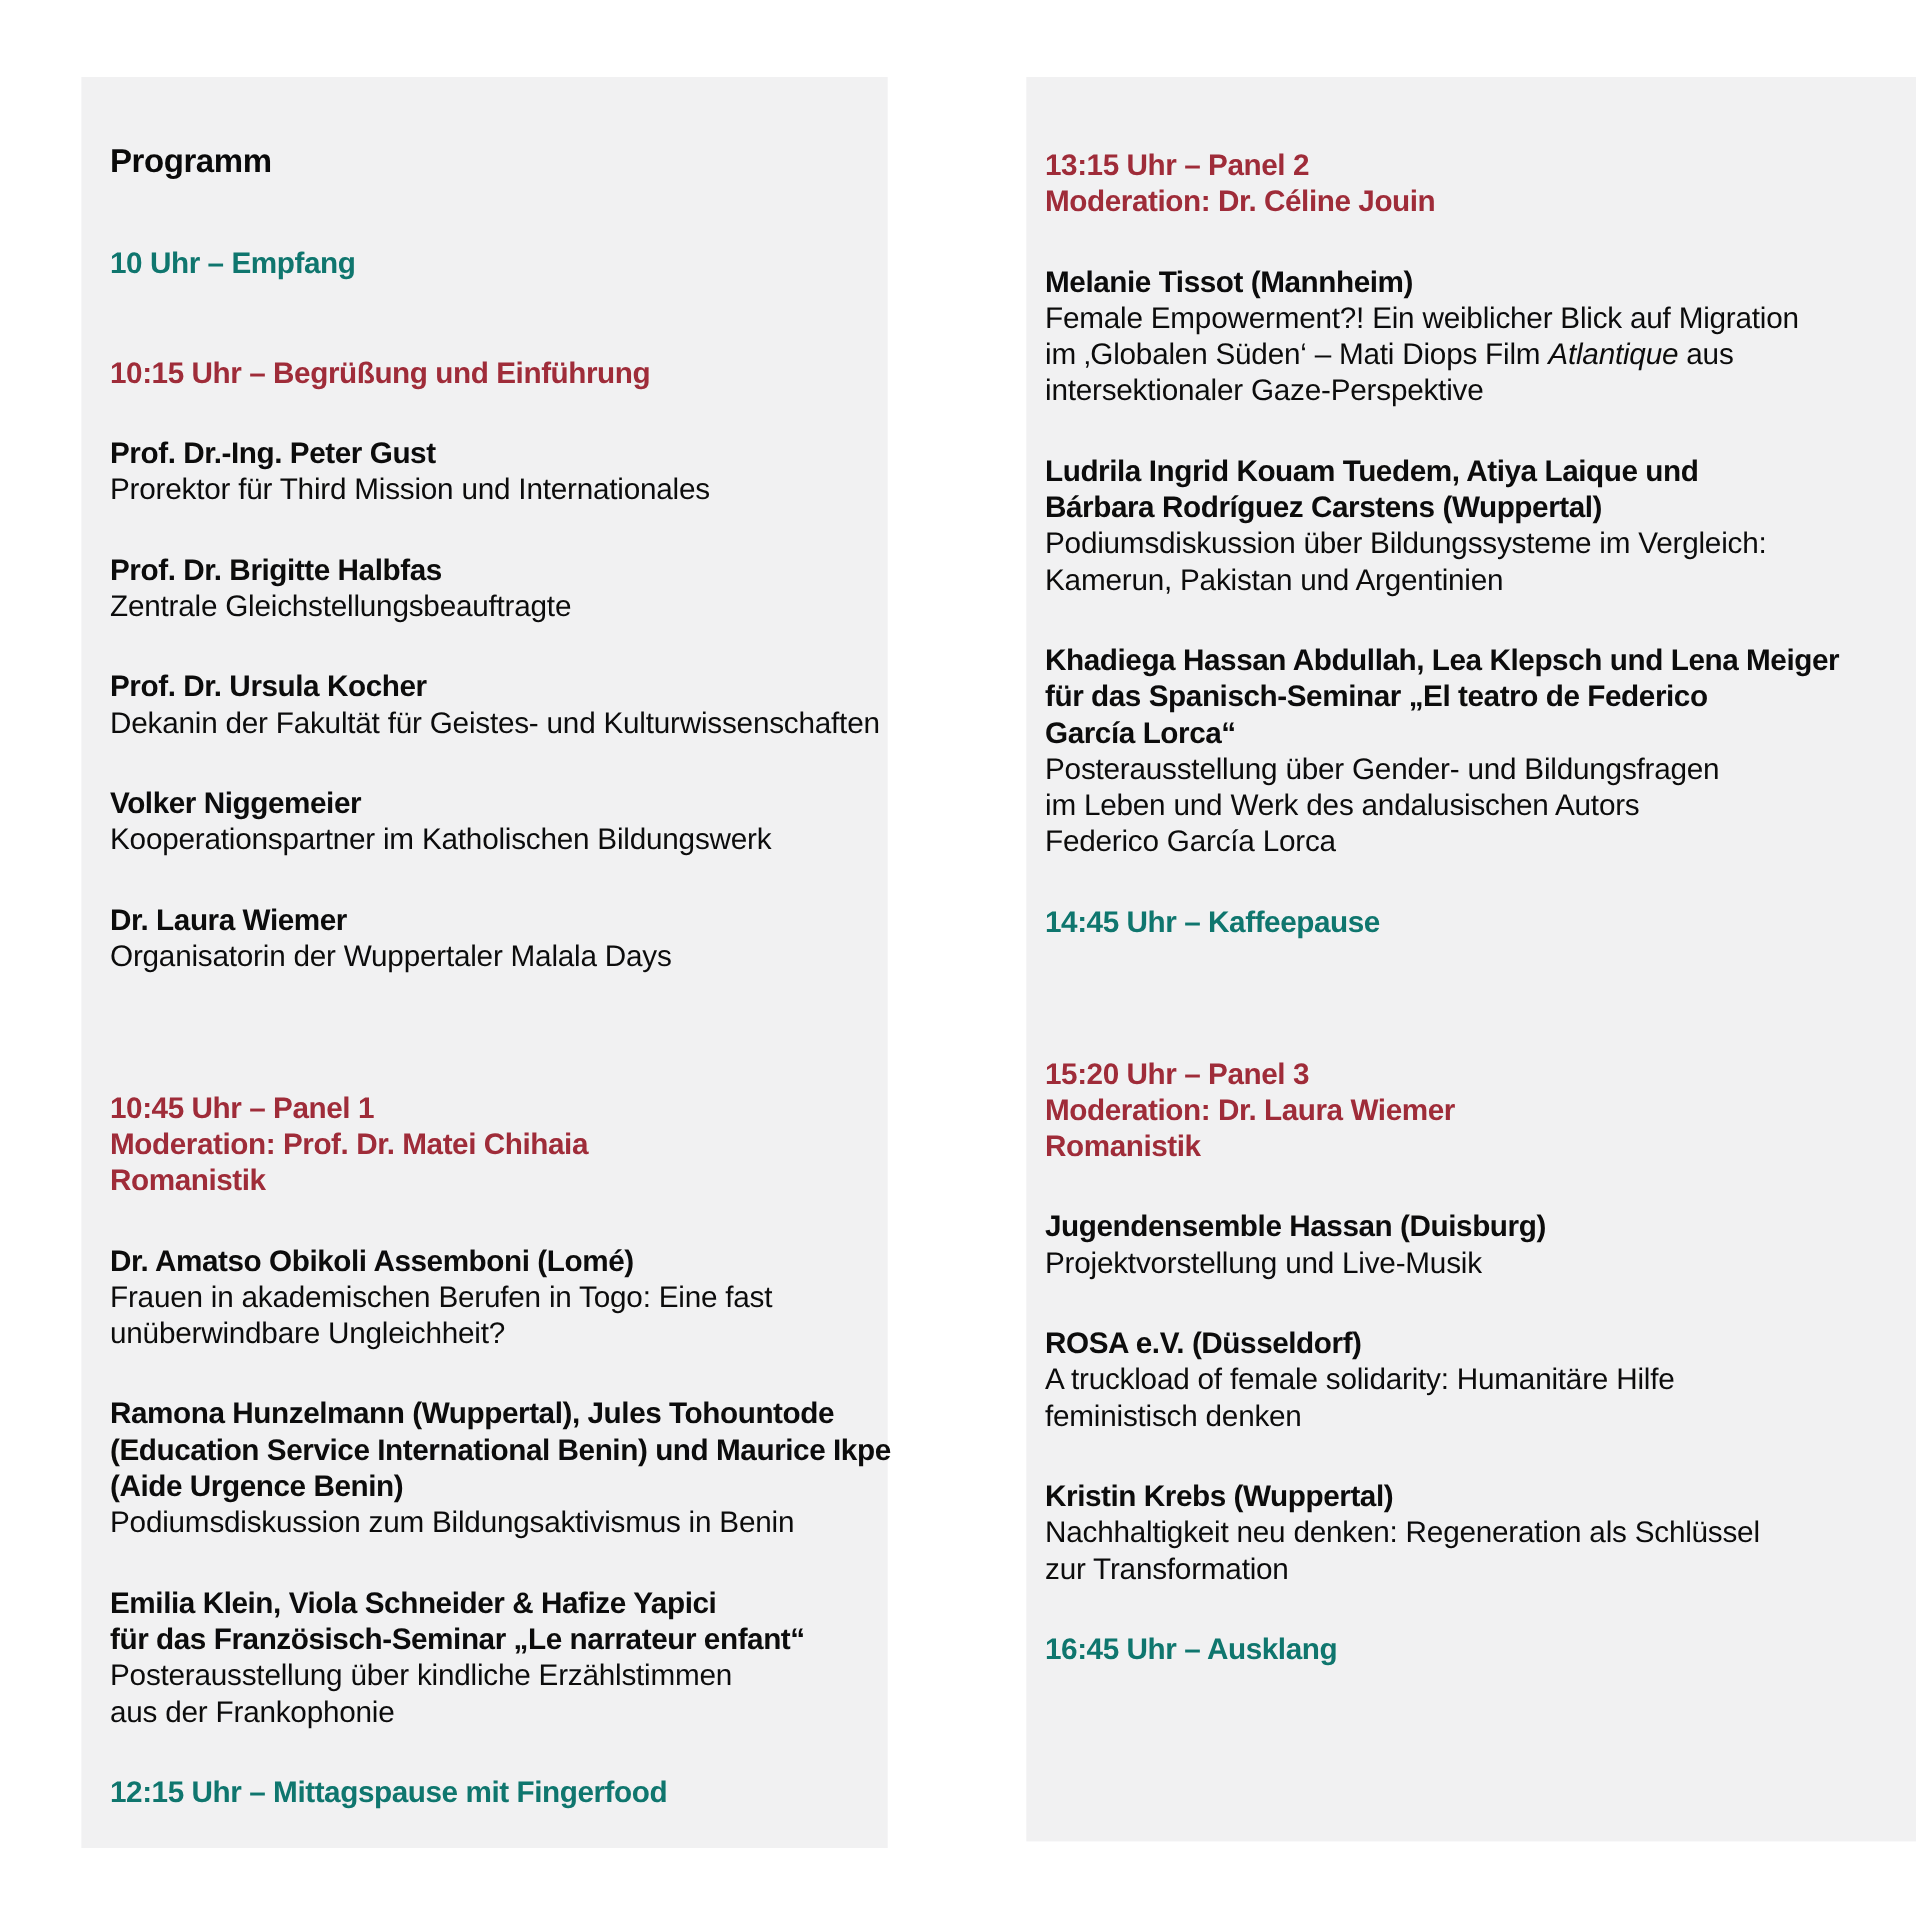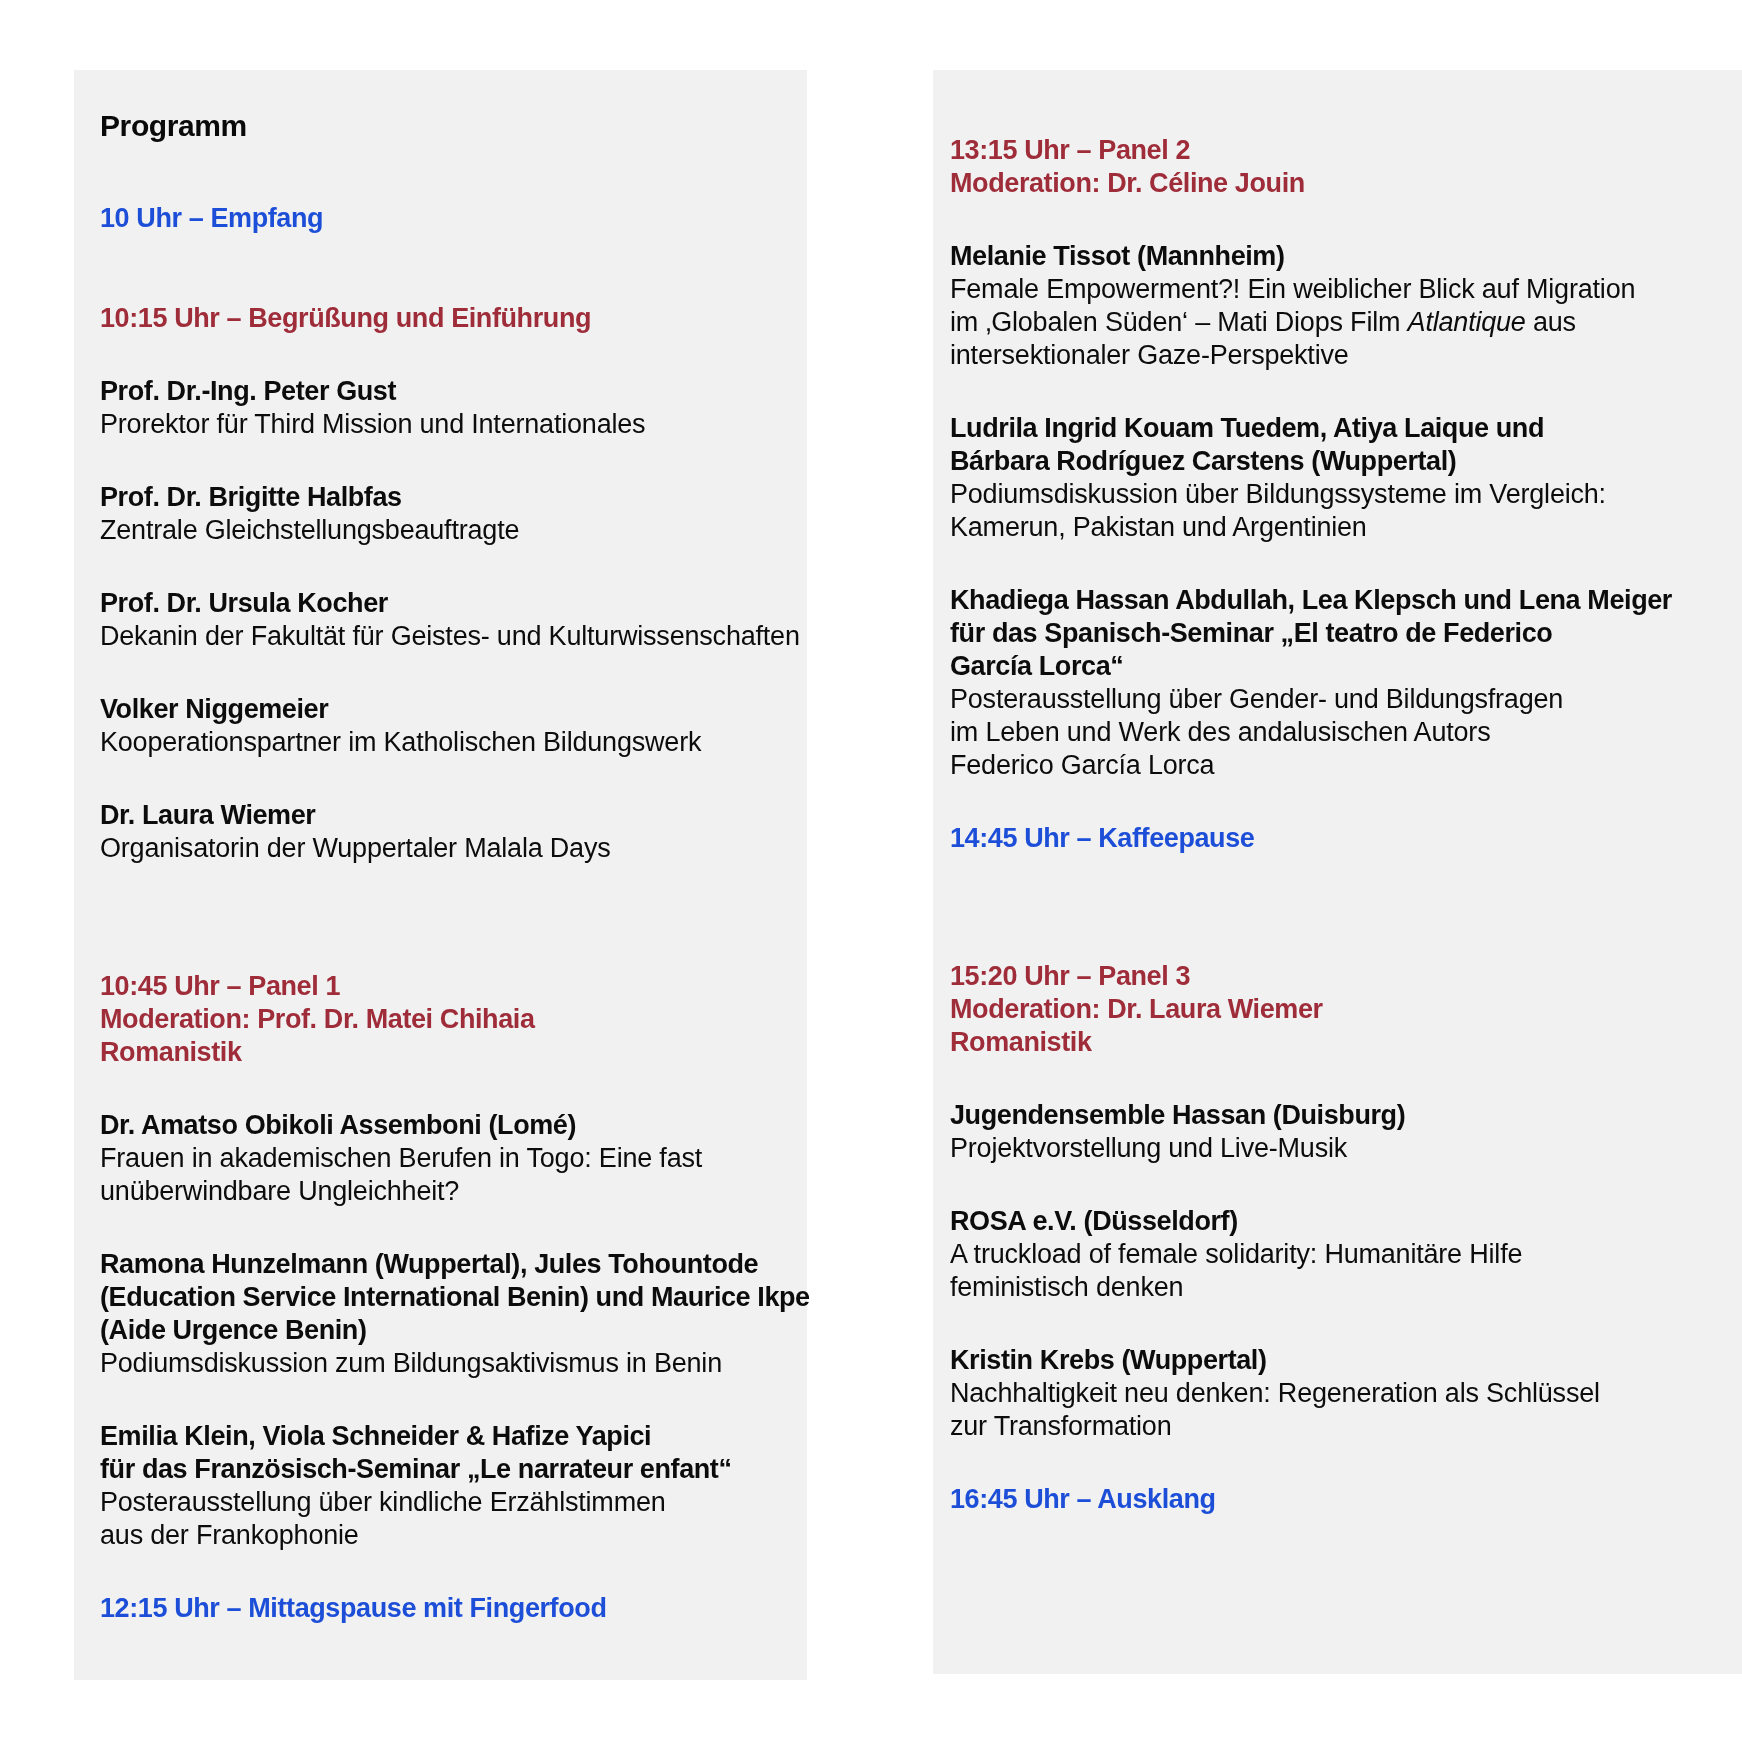--- a/index.html
+++ b/index.html
@@ -17,21 +17,21 @@
   .panel {
     position: absolute;
     top: 70px;
     background: #f1f1f2;
     box-sizing: border-box;
   }
   .panel-left {
     left: 74px;
     width: 733px;
     height: 1610px;
-    padding: 39px 0 0 26px;
+    padding: 60px 0 0 26px;
   }
   .panel-right {
     left: 933px;
     width: 879px;
     height: 1604px;
     padding: 64px 0 0 17px;
   }
   .block { margin: 0; }
   .line {
     font-size: 27px;
@@ -43,21 +43,21 @@
   .line.b {
     font-weight: 700;
     letter-spacing: -0.4px;
   }
   .i { font-style: italic; }
   .blk-title .line {
     font-size: 30px;
     font-weight: 700;
     color: #0a0a0a;
   }
-  .blk-time .line  { color: #1d4ed8; margin-top: 23px; }
+  .blk-time .line  { color: #0f766e; margin-top: 23px; }
   .blk-panel .line { color: #9f2c39; }
   .gap-first  { margin-top: 0; }
   .gap-normal { margin-top: 40px; }
   .gap-xl     { margin-top: 60px; }
   .gap-xxl    { margin-top: 67px; }
   .gap-panel  { margin-top: 105px; }
 </style>
 <title>Programm</title></head>
 <body>
 

